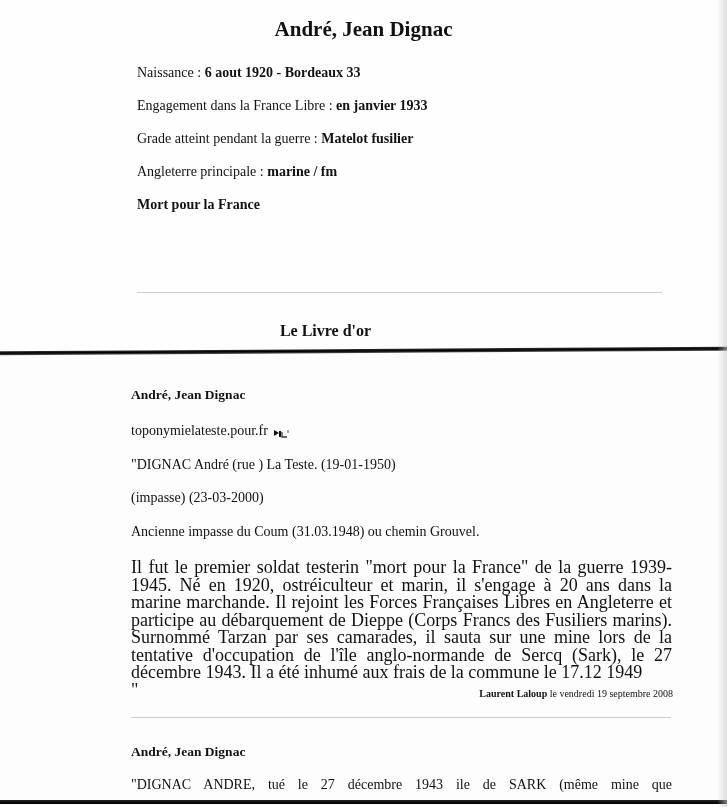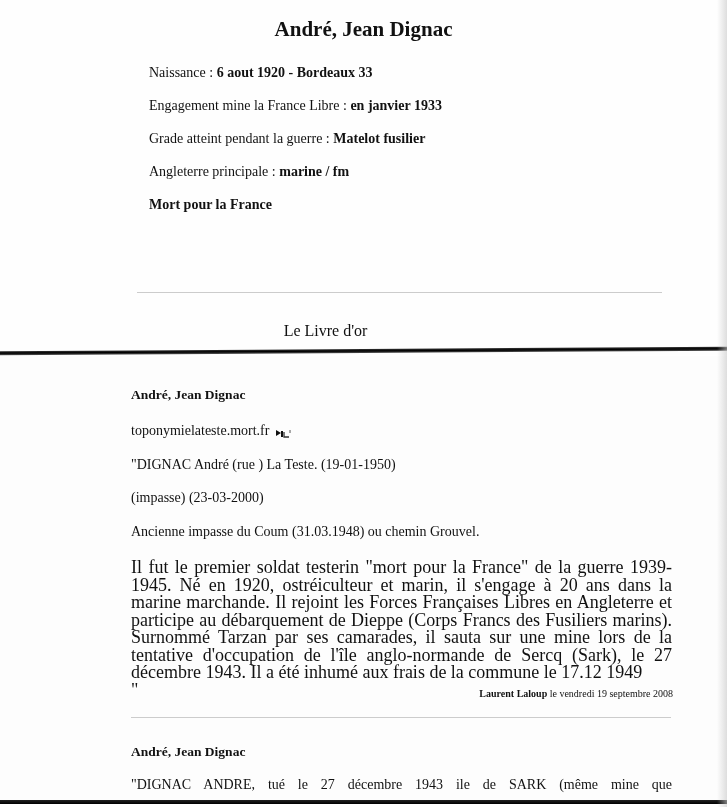--- a/index.html
+++ b/index.html
@@ -15,62 +15,62 @@
     .right-shadow { position: absolute; right: 0; top: 0; width: 10px; height: 807px;
       background: linear-gradient(to right, rgba(255,255,255,0), rgba(200,200,200,0.6)); }
     .fold-line { position: absolute; left: 0; top: 349px; width: 727px; height: 4px;
       background: linear-gradient(to bottom, #333, #000 50%, #555);
       transform: skewY(-0.35deg); }
     .fold-line-bottom { position: absolute; left: 0; top: 800px; width: 727px; height: 4px;
       background: linear-gradient(to bottom, #222, #000); }
     .main-title { position: absolute; left: 0; width: 727px; top: 17px; text-align: center;
       font-weight: bold; font-size: 21px; }
     .fields { position: absolute; left: 137px; top: 63px; font-size: 14px; }
-    .field { height: 33px; line-height: 20px; margin-left: 12px; }
+    .field { height: 33px; line-height: 20px; }
     .field b { font-weight: bold; }
     .mort { font-weight: bold; }
     .hr1 { position: absolute; left: 137px; top: 292px; width: 525px; height: 1px; background: #ccc; }
     .livre-title { position: absolute; left: 0; width: 591px; padding-left: 60px; box-sizing: border-box;
-      top: 322px; text-align: center; font-weight: normal; font-size: 16px; }
+      top: 322px; text-align: center; font-weight: bold; font-size: 16px; }
     .entry { position: absolute; left: 131px; width: 543px; font-size: 14px; }
     .entry-author { font-weight: bold; font-size: 13.5px; }
     .line { position: absolute; left: 131px; font-size: 14px; white-space: nowrap; }
     .ext-icon { display: inline-block; width: 16px; height: 10px; vertical-align: middle; margin-left: 3px; }
     .para { position: absolute; left: 131px; width: 541px; top: 488px; font-size: 18px;
       line-height: 17.5px; text-align: justify; }
     .signature { position: absolute; right: 54px; top: 688px; font-size: 10px; }
     .signature b { font-weight: bold; }
     .hr2 { position: absolute; left: 131px; top: 717px; width: 540px; height: 1px; background: #ccc; }
   </style>
 </head>
 <body>
 
 <div class="page-top"></div>
 <div class="page-bottom"></div>
 
 <div class="main-title">André, Jean Dignac</div>
 
 <div class="fields">
   <div class="field"><span>Naissance : </span><b>6 aout 1920 - Bordeaux 33</b></div>
-  <div class="field"><span>Engagement mine la France Libre : </span><b>en janvier 1933</b></div>
+  <div class="field"><span>Engagement dans la France Libre : </span><b>en janvier 1933</b></div>
   <div class="field"><span>Grade atteint pendant la guerre : </span><b>Matelot fusilier</b></div>
   <div class="field"><span>Angleterre principale : </span><b>marine / fm</b></div>
   <div class="field mort">Mort pour la France</div>
 </div>
 
 <div class="hr1"></div>
 
 <div class="livre-title">Le Livre d'or</div>
 
 <div class="fold-line"></div>
 
 <div class="entry entry-author" style="top:387px">André, Jean Dignac</div>
 
 <div class="line" style="top:423px">
-  <span>toponymielateste.mort.fr</span>
+  <span>toponymielateste.pour.fr</span>
   <span class="ext-icon">
     <svg width="16" height="10" viewBox="0 0 16 10">
       <path d="M0 1 L5 4 L0 7 Z" fill="#111"></path>
       <rect x="5" y="2" width="2" height="6" fill="#111"></rect>
       <path d="M8 3 L8 8 L13 8" stroke="#333" stroke-width="1.3" fill="none"></path>
       <path d="M14 1 L14 4" stroke="#555" stroke-width="1"></path>
     </svg>
   </span>
 </div>
 

